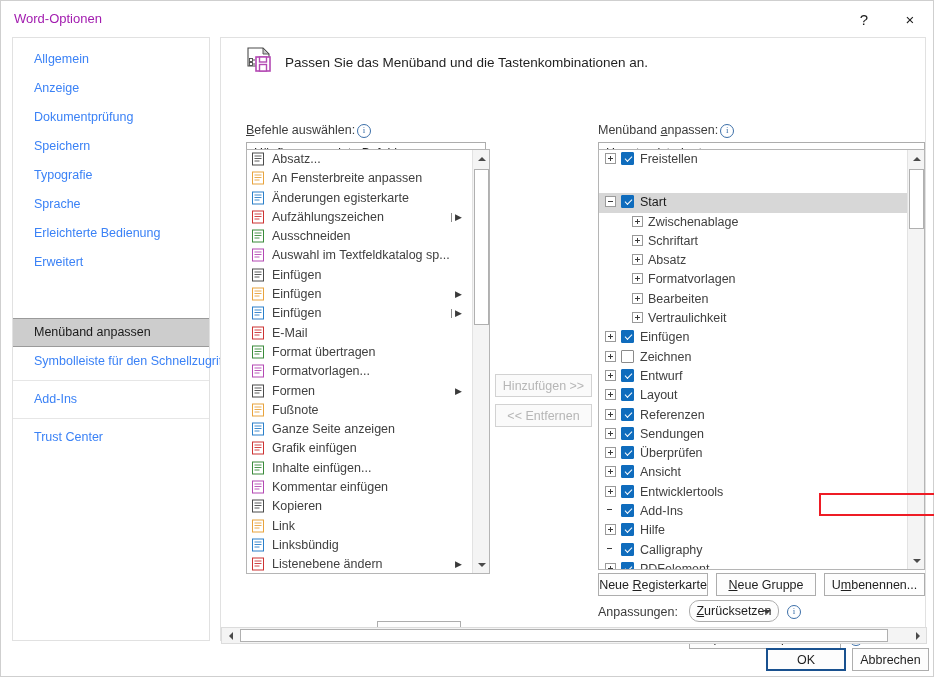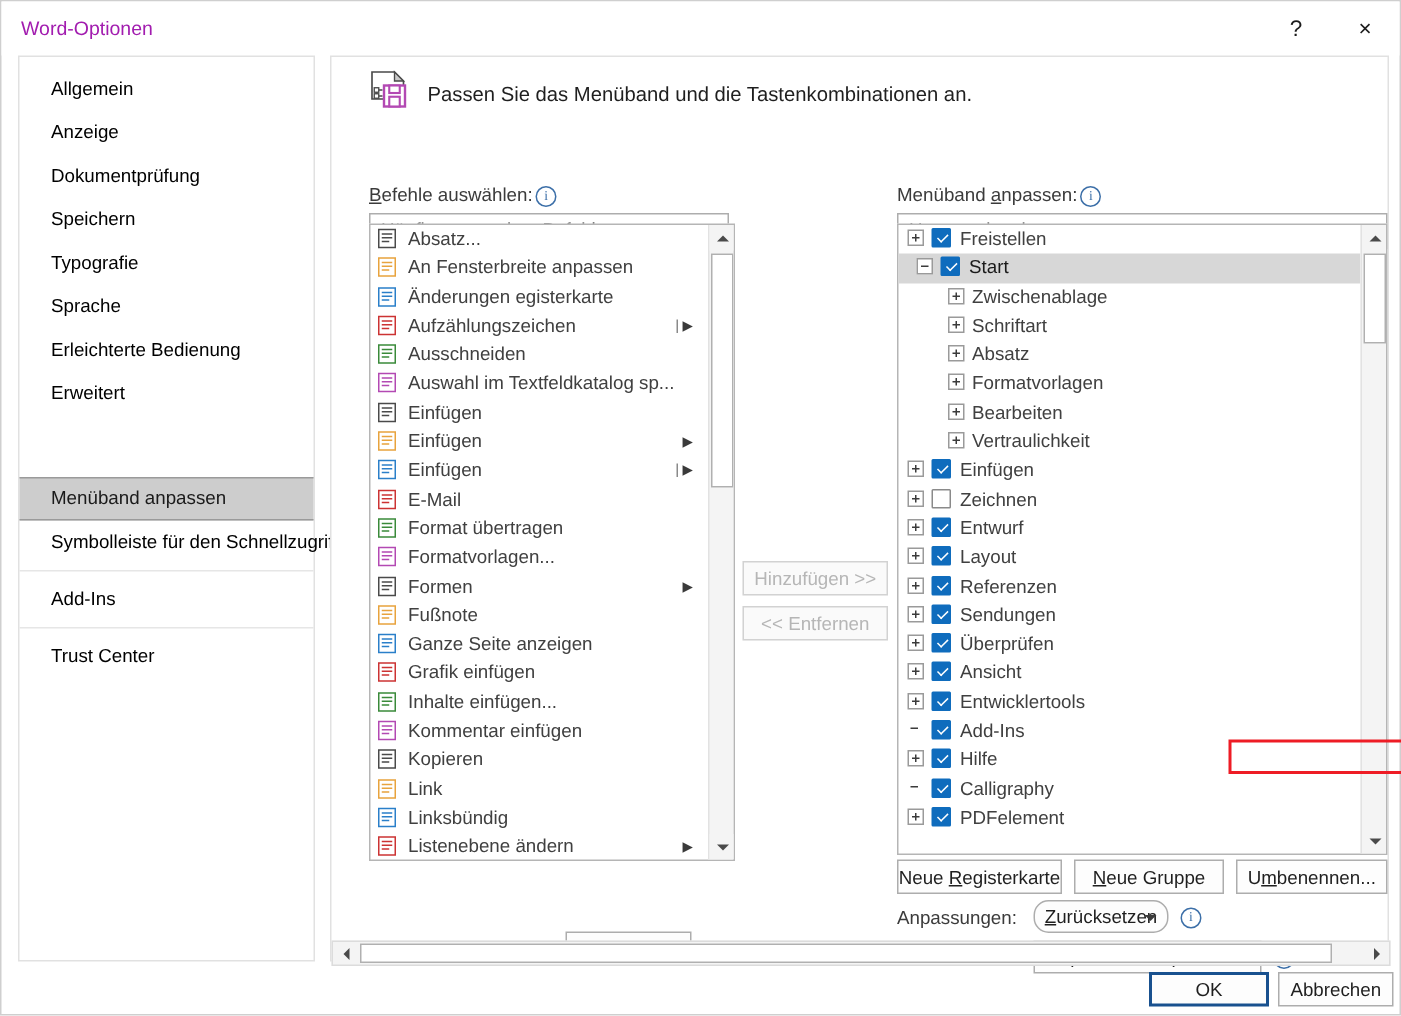--- a/index.html
+++ b/index.html
@@ -15,21 +15,21 @@
 
   
   .titlebar{position:absolute;left:0;top:0;width:100%;height:36px;background:#fff;}
   .title-text{position:absolute;left:13px;top:10px;font-size:13px;color:#a21caf;}
   .tb-btn{position:absolute;top:0;width:46px;height:36px;display:flex;align-items:center;justify-content:center;color:#1b1b1b;font-size:15px;cursor:default;}
   .tb-help{right:46px;}
   .tb-close{right:0;}
 
   
   .sidebar{position:absolute;left:11px;top:36px;width:198px;height:604px;border:1px solid #e1e1e1;box-sizing:border-box;background:#fff;}
-  .side-item{height:29px;line-height:29px;padding-left:21px;font-size:12.5px;color:#000000;white-space:nowrap;}
+  .side-item{height:29px;line-height:29px;padding-left:21px;font-size:12.5px;color:#3b82f6;white-space:nowrap;}
   .side-item.sel{background:#cdcdcd;border-top:1px solid #9a9a9a;border-bottom:1px solid #9a9a9a;color:#1a1a1a;height:27px;line-height:27px;margin-top:41px;}
   .side-sep{height:1px;background:#e6e6e6;margin:4px 0 4px 0;}
 
   
   .panel{position:absolute;left:219px;top:36px;width:706px;height:604px;border:1px solid #e1e1e1;box-sizing:border-box;background:#fff;}
 
   .head-icon{position:absolute;left:23px;top:8px;width:34px;height:34px;}
   .head-title{position:absolute;left:64px;top:17px;font-size:13.5px;color:#1f1f1f;}
 
   .lbl{position:absolute;font-size:12.5px;color:#3b3b3b;white-space:nowrap;}
@@ -253,21 +253,21 @@
     <div class="btn disabled" style="left:274px;top:336px;width:97px;height:23px;">
       <span>Hinzufügen &gt;&gt;</span>
     </div>
     <div class="btn disabled" style="left:274px;top:366px;width:97px;height:23px;">
       <span>&lt;&lt; Entfernen</span>
     </div>
 
     <div class="listbox" id="tree-box" style="left:377px;top:111px;width:327px;height:421px;">
       <div class="lb-inner" id="tree-list">
           <div class="tnode" style="padding-left: 6px;"><span class="exp plus"></span><span class="cb"></span><span>Freistellen</span></div>
-          <div class="tnode sel" style="padding-left: 12px;"><span class="exp"></span><span class="cb"></span><span>Start</span></div>
+          <div class="tnode sel" style="padding-left: 6px; margin-top: 24px;"><span class="exp"></span><span class="cb"></span><span>Start</span></div>
           <div class="tnode" style="padding-left: 33px;"><span class="exp plus"></span><span>Zwischenablage</span></div>
           <div class="tnode" style="padding-left: 33px;"><span class="exp plus"></span><span>Schriftart</span></div>
           <div class="tnode" style="padding-left: 33px;"><span class="exp plus"></span><span>Absatz</span></div>
           <div class="tnode" style="padding-left: 33px;"><span class="exp plus"></span><span>Formatvorlagen</span></div>
           <div class="tnode" style="padding-left: 33px;"><span class="exp plus"></span><span>Bearbeiten</span></div>
           <div class="tnode" style="padding-left: 33px;"><span class="exp plus"></span><span>Vertraulichkeit</span></div>
           <div class="tnode" style="padding-left: 6px;"><span class="exp plus"></span><span class="cb"></span><span>Einfügen</span></div>
           <div class="tnode" style="padding-left: 6px;"><span class="exp plus"></span><span class="cb off"></span><span>Zeichnen</span></div>
           <div class="tnode" style="padding-left: 6px;"><span class="exp plus"></span><span class="cb"></span><span>Entwurf</span></div>
           <div class="tnode" style="padding-left: 6px;"><span class="exp plus"></span><span class="cb"></span><span>Layout</span></div>

